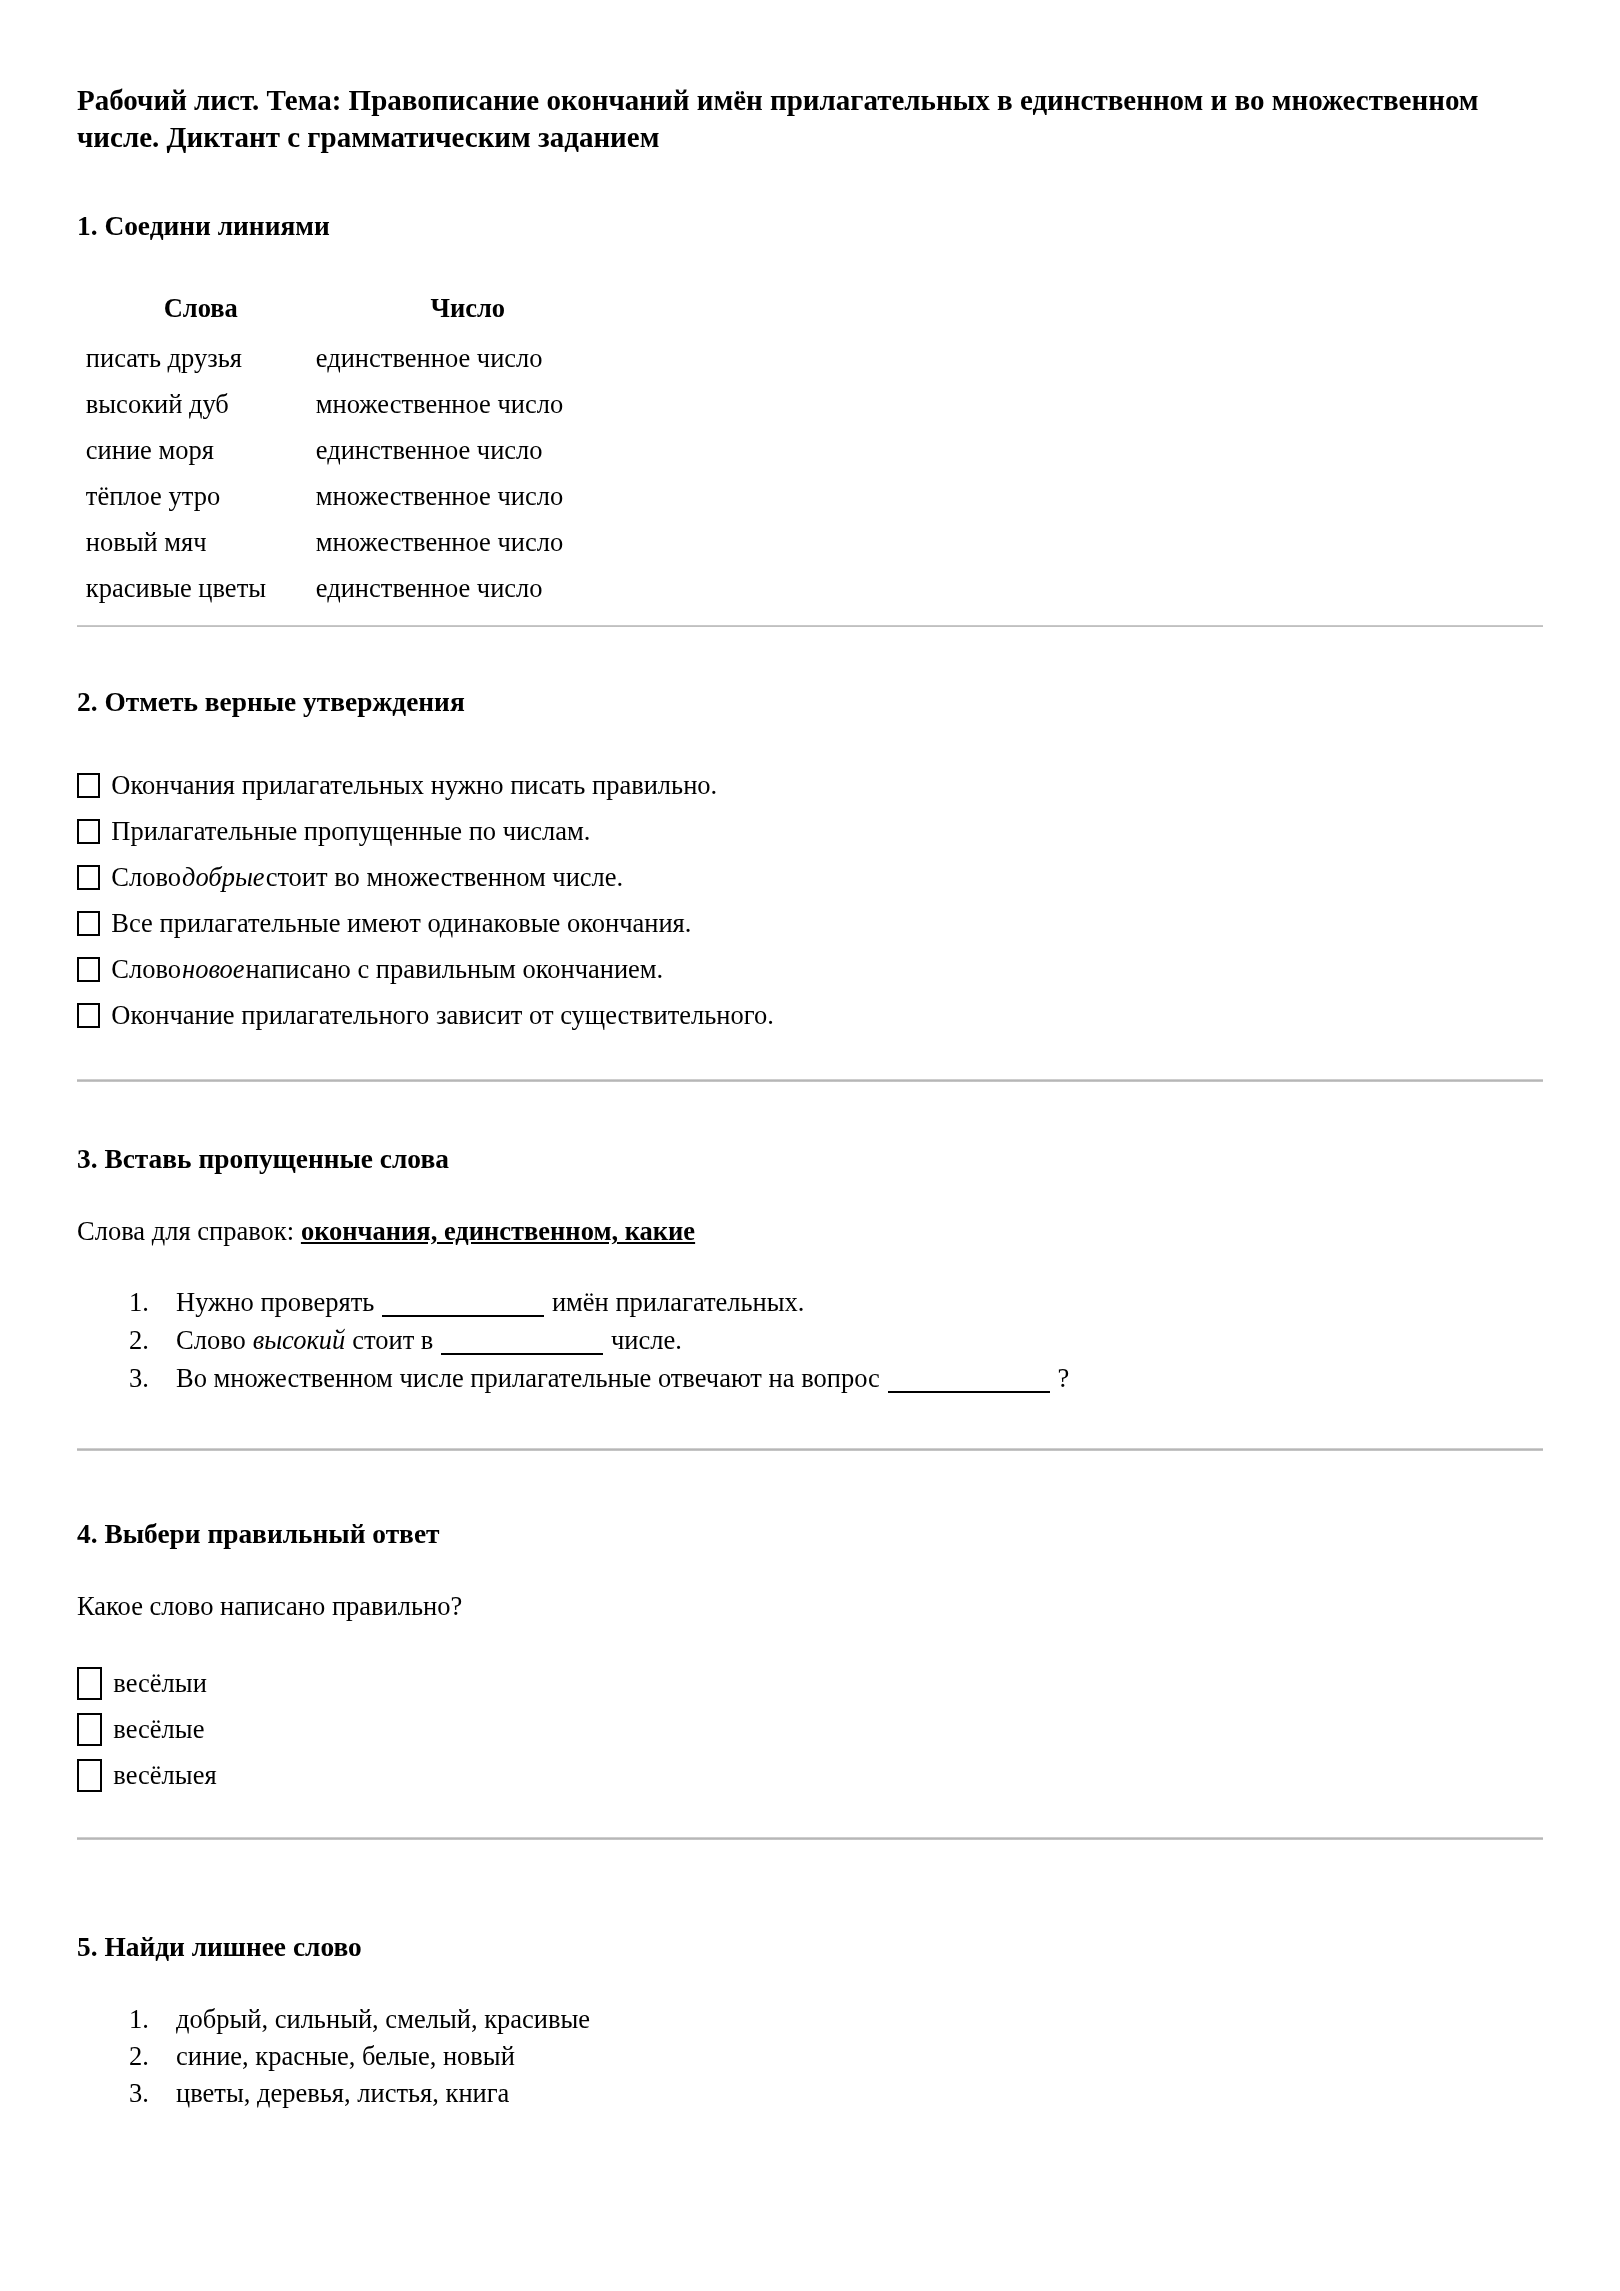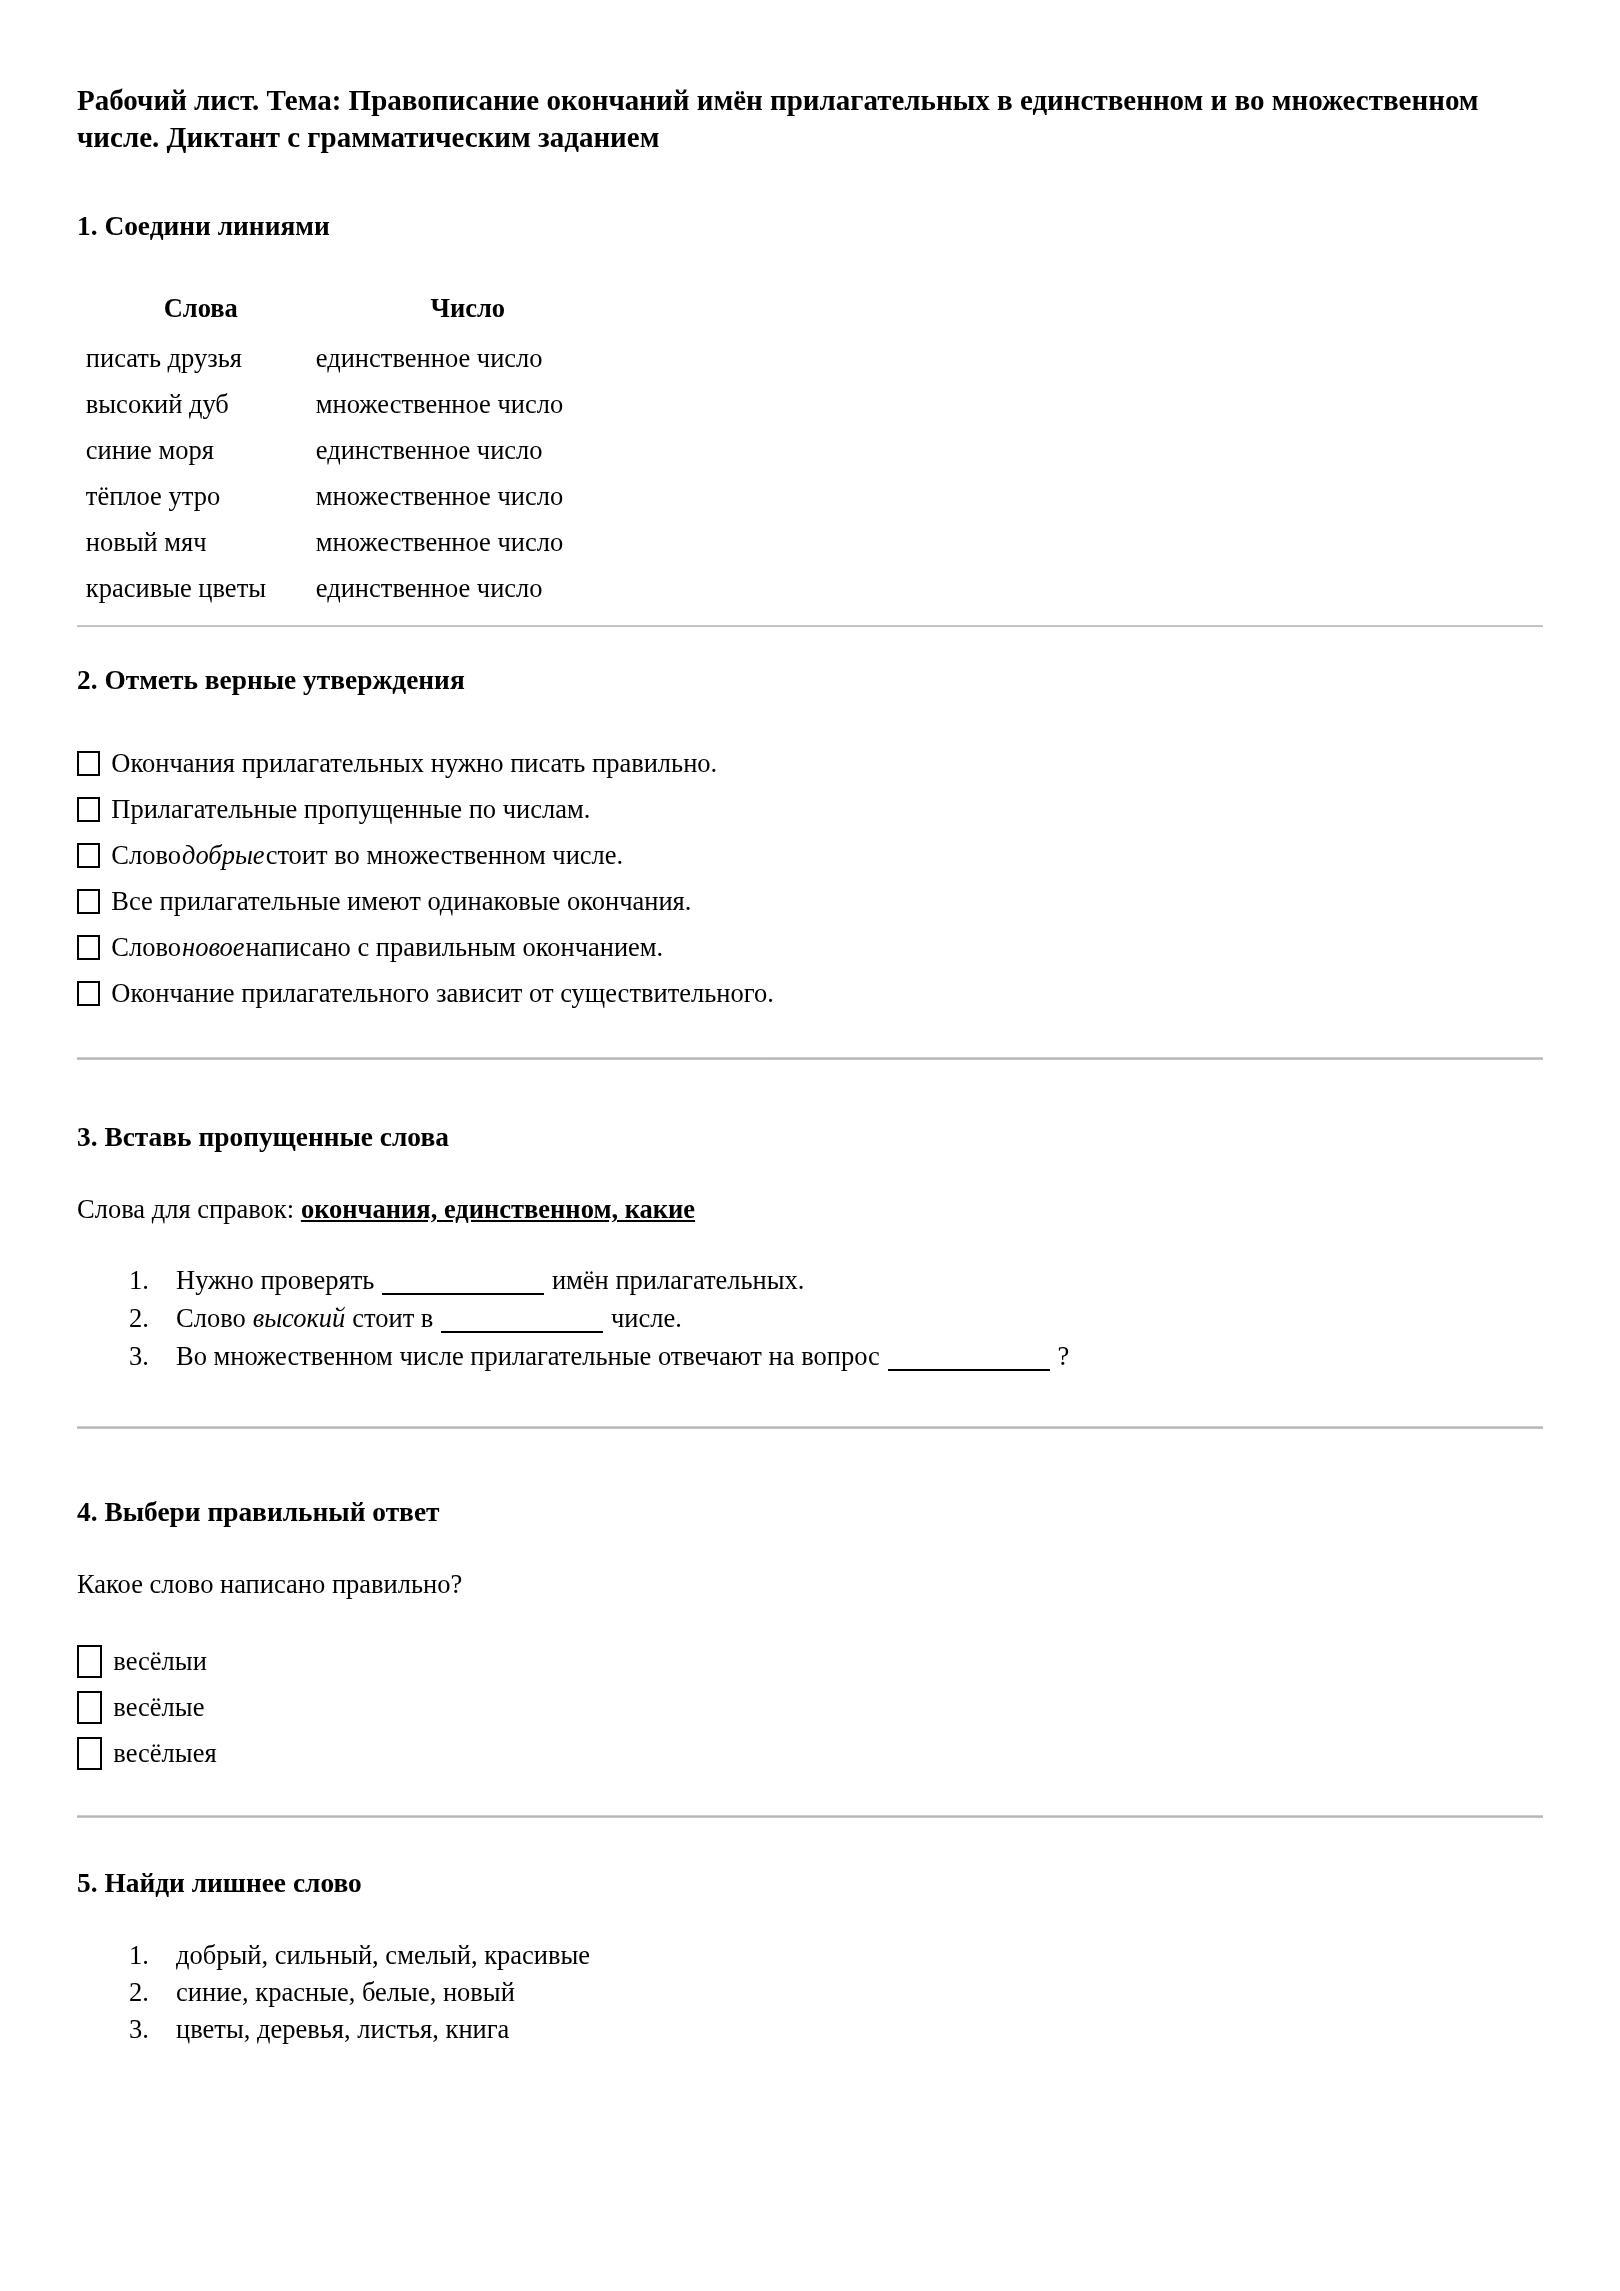--- a/index.html
+++ b/index.html
@@ -27,24 +27,24 @@
     max-width: 1470px;
   }
   h2.sec-heading {
     margin: 0;
     font-size: 27.4px;
     line-height: 33px;
     font-weight: bold;
   }
   
   #s1 .sec-heading { margin-top: 54px; }
-  #s2 .sec-heading { margin-top: 37px; }
+  #s2 .sec-heading { margin-top: 59px; }
   #s3 .sec-heading { margin-top: 61px; }
   #s4 .sec-heading { margin-top: 67px; }
-  #s5 .sec-heading { margin-top: 49px; }
+  #s5 .sec-heading { margin-top: 91px; }
 
   
   .match {
     margin: 42px 0 0 8.8px;
     display: grid;
     grid-template-columns: 230px 304px;
   }
   .match .col-head {
     font-weight: bold;
     text-align: center;

